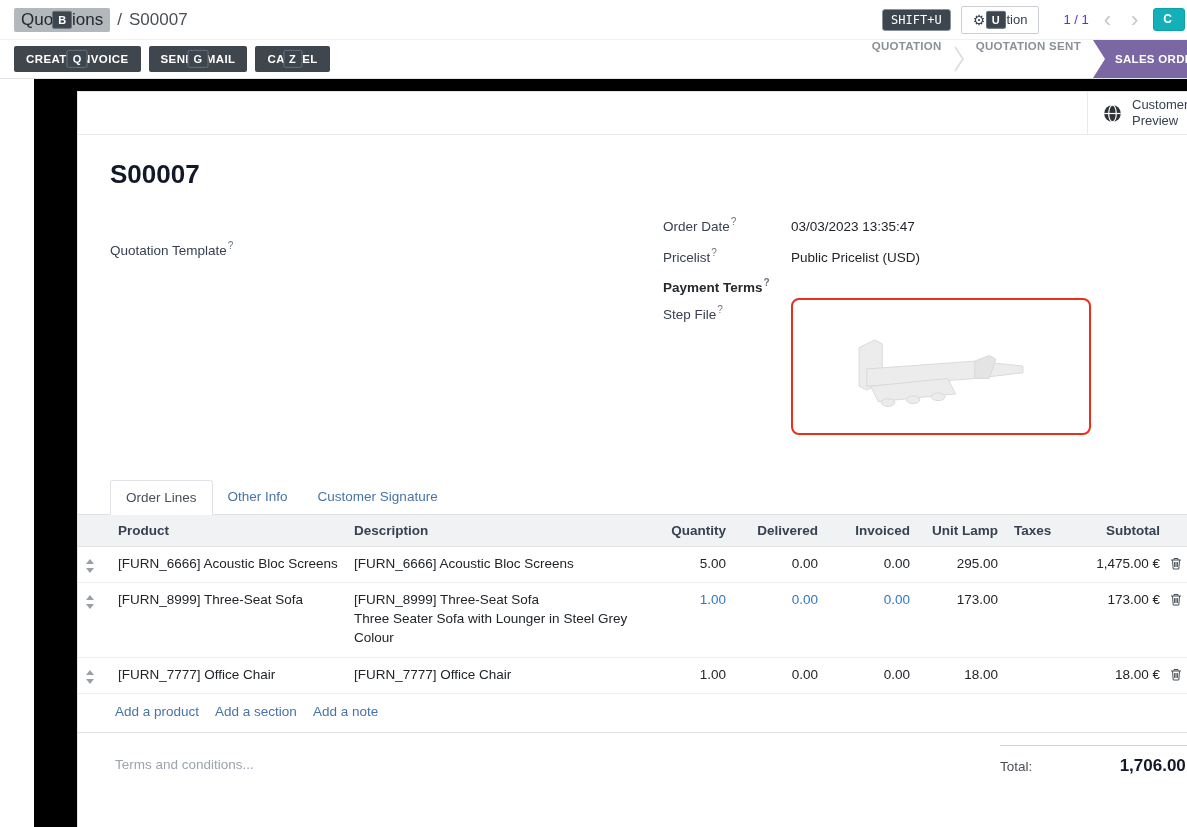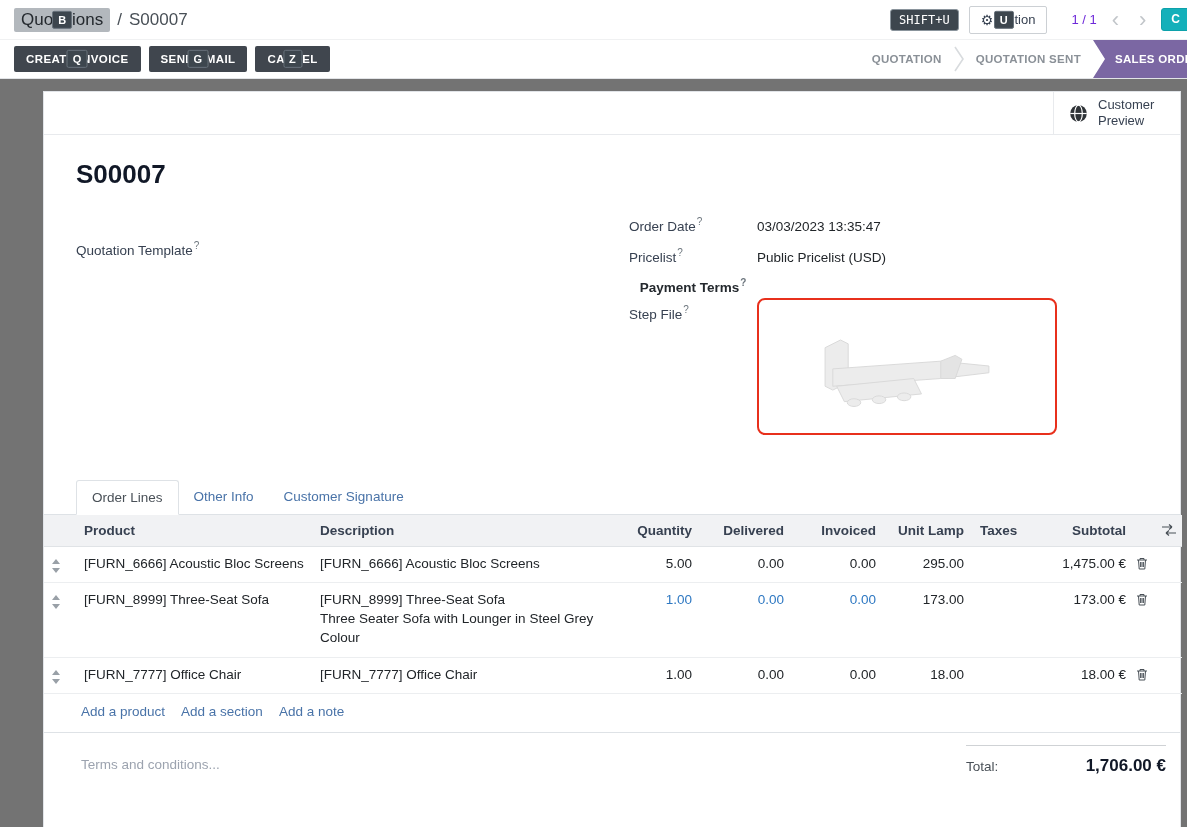--- a/index.html
+++ b/index.html
@@ -9,64 +9,64 @@
   
   .topbar { height:40px; display:flex; align-items:center; justify-content:space-between;
             padding:0 0 0 14px; background:#fff; border-bottom:1px solid #f0f1f2; }
   .breadcrumb { font-size:17px; color:#495057; display:flex; align-items:center; }
   .crumb-parent { position:relative; background:#b3b8bd; border-radius:2px; padding:2px 7px; color:#24292e; cursor:pointer; }
   .crumb-sep { margin:0 7px; color:#495057; }
   .crumb-current { color:#495057; }
   .hint-badge { background:#3d464e; color:#fff; font-size:11px; font-weight:bold;
                 padding:1px 5px; border:1px solid #68727b; border-radius:2px; line-height:1.3; }
   .hint-center { position:absolute; left:50%; top:50%; transform:translate(-50%,-50%); }
-  .topbar-right { display:flex; align-items:center; gap:10px; padding-right:4px; }
+  .topbar-right { display:flex; align-items:center; gap:10px; padding-right:12px; }
   .kbd-badge { font-family:"DejaVu Sans Mono", monospace; font-size:12px; background:#3d464e; color:#fff;
                border:1px solid #8a949c; border-radius:3px; padding:3px 8px; }
   .action-btn { position:relative; display:flex; align-items:center; gap:6px; background:#fff;
                 border:1px solid #ccd0d4; border-radius:2px; padding:5px 11px; font-size:13px; color:#374151; cursor:pointer; }
   .gear { font-size:14px; color:#374151; }
   .hint-on-action { position:absolute; left:24px; top:50%; transform:translateY(-50%); }
   .pager { font-size:13px; color:#6d28d9; margin-left:14px; }
   .pager-btn { border:none; background:none; color:#c2c6ca; font-size:22px; line-height:1; padding:0 5px; cursor:pointer; }
   .hint-teal { background:#14b0ba; border:1px solid #0da1aa; color:#fff; font-weight:bold; font-size:12px;
                padding:3px 12px 3px 9px; border-radius:3px; margin-right:-10px; }
 
   
   .actionbar { height:39px; border-bottom:1px solid #e2e4e7; display:flex; align-items:stretch;
                justify-content:space-between; padding-left:14px; background:#fff; }
   .left-buttons { display:flex; align-items:center; gap:8px; }
   .btn-dark { position:relative; background:#40464e; color:#fff; font-size:11.5px; font-weight:bold;
               letter-spacing:.4px; padding:7px 12px; border:none; border-radius:2px; cursor:pointer; white-space:nowrap; }
-  .statusbar { display:flex; align-items:center; height:100%; }
+  .statusbar { display:flex; height:100%; }
   .stage { font-size:11.5px; font-weight:bold; color:#8a9097; letter-spacing:.3px; padding:0 12px; cursor:pointer; white-space:nowrap; }
   .sep-chevron { display:flex; align-items:center; }
   .stage-active { height:100%; background:#7b67a3; color:#fff; display:flex; align-items:center;
                   font-size:11.5px; font-weight:bold; letter-spacing:.3px; padding:0 10px 0 22px;
                   width:94px; overflow:hidden; white-space:nowrap; cursor:pointer;
                   clip-path:polygon(0 0,100% 0,100% 100%,0 100%,12px 50%); }
 
   
-  .content { background:#737373; height:748px; padding:12px 6px 0 43px; }
+  .content { background:#000000; height:748px; padding:12px 6px 0 43px;margin-left:34px; }
   .sheet { background:#fff; border:1px solid #e1e4e8; border-bottom:none; width:1138px; height:760px; }
   .sheet-top { height:43px; border-bottom:1px solid #e8eaed; display:flex; justify-content:flex-end; }
   .customer-preview { border-left:1px solid #e8eaed; display:flex; align-items:center; gap:10px;
                       padding:0 20px 0 15px; font-size:13px; color:#374151; cursor:pointer; }
   .cp-label { width:62px; line-height:1.25; }
 
   .sheet-inner { padding:0 32px; }
   .record-name { font-size:26px; font-weight:bold; color:#111827; margin:24px 0 26px; }
 
   .fields { display:flex; }
   .col-left { width:553px; }
   .col-right { flex:1; }
   .field-row { display:flex; margin-bottom:9px; }
   .field-label { width:151px; font-size:13.5px; color:#374151; flex-shrink:0; }
   .col-right .field-label { width:128px; }
-  .field-label.bold { font-weight:bold; color:#24292e;text-align:center; }
+  .field-label.bold { font-weight:bold; color:#24292e; }
   sup.help { color:#6c757d; font-size:10px; margin-left:1px; }
   .field-value { font-size:13.5px; color:#212529; line-height:1.6; }
   .link { color:#4973a8; cursor:pointer; text-decoration:none; }
   .qt-row { margin-top:24px; }
   .step-box { width:300px; height:137px; border:2px solid #e8301c; border-radius:8px;
               display:flex; align-items:center; justify-content:center; margin-top:-6px; cursor:pointer; }
 
   
   .tabs { display:flex; border-bottom:1px solid #dee2e6; padding-left:32px; margin-top:36px; }
   .tab { padding:9px 15px; font-size:13.5px; color:#4973a8; cursor:pointer; margin-bottom:-1px; }

